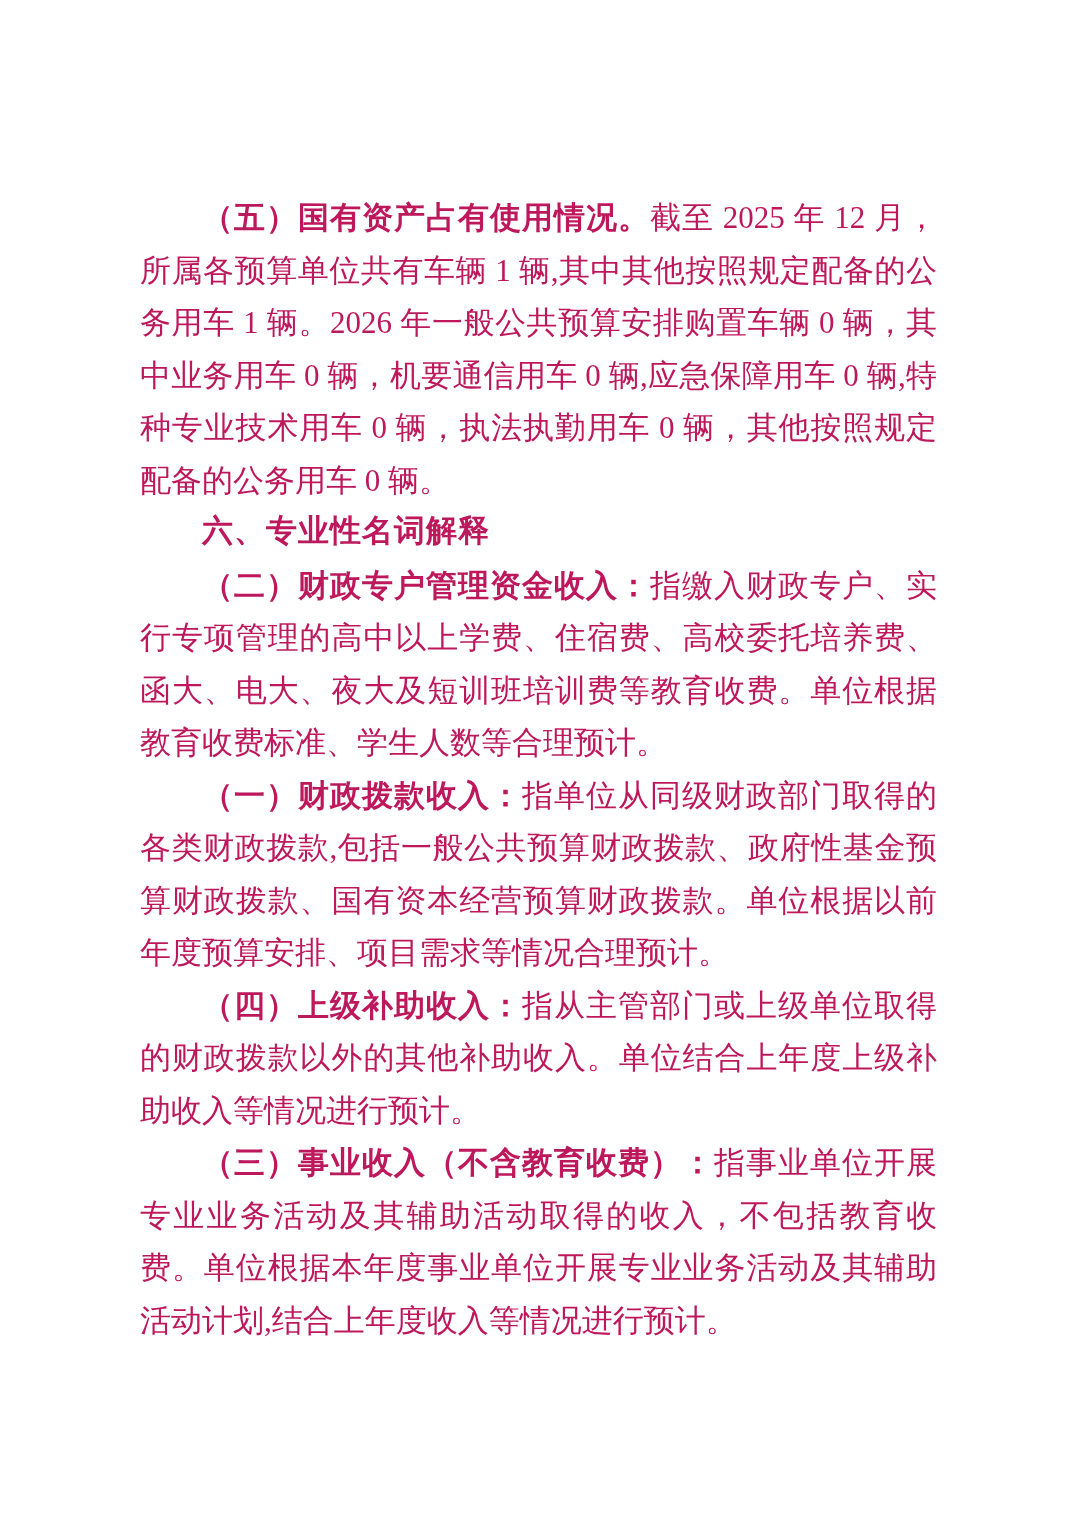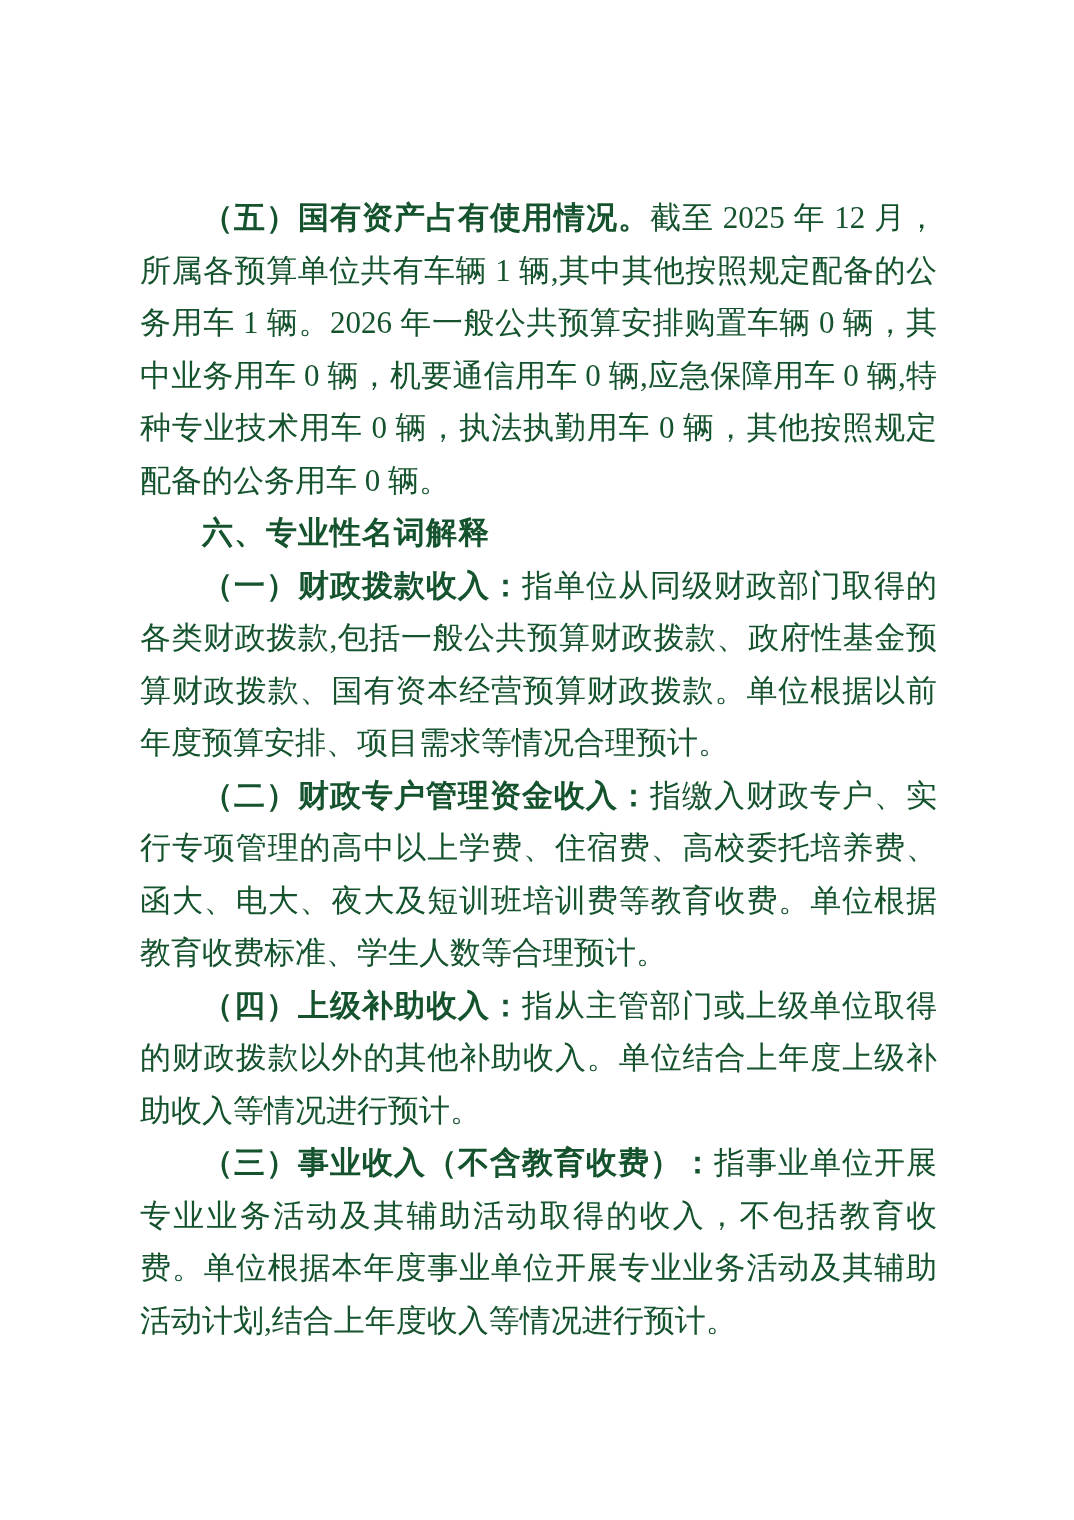--- a/index.html
+++ b/index.html
@@ -10,54 +10,54 @@
     height: 1520px;
     margin: 0 auto;
     background: #ffffff;
     overflow: hidden;
   }
   .content {
     position: absolute;
     left: 140px;
     top: 192px;
     width: 797px;
-    color: #14532d;
+    color: #be185d;
     font-family: "Liberation Serif", "DejaVu Serif", serif;
     font-size: 31px;
     line-height: 52.5px;
     text-align: justify;
     text-justify: inter-character;
     text-align-last: left;
   }
   .para {
     text-indent: 2em;
     margin: 0;
   }
   .lead {
     font-weight: 700;
   }
   .heading {
     text-indent: 2em;
-    font-family: Liberation Sans, sans-serif;
+    font-family: Liberation Mono, monospace;
     font-weight: 700;
     letter-spacing: 1px;
   }
 </style>
 </head>
 <body>
 
 <div class="page">
   <div class="content">
 
     <p class="para"><span class="lead">（五）国有资产占有使用情况。</span><span>截至 2025 年 12 月，所属各预算单位共有车辆 1 辆,其中其他按照规定配备的公务用车 1 辆。2026 年一般公共预算安排购置车辆 0 辆，其中业务用车 0 辆，机要通信用车 0 辆,应急保障用车 0 辆,特种专业技术用车 0 辆，执法执勤用车 0 辆，其他按照规定配备的公务用车 0 辆。</span></p>
 
     <div class="para heading">六、专业性名词解释</div>
 
+    <p class="para"><span class="lead">（二）财政专户管理资金收入：</span><span>指缴入财政专户、实行专项管理的高中以上学费、住宿费、高校委托培养费、函大、电大、夜大及短训班培训费等教育收费。单位根据教育收费标准、学生人数等合理预计。</span></p>
+
     <p class="para"><span class="lead">（一）财政拨款收入：</span><span>指单位从同级财政部门取得的各类财政拨款,包括一般公共预算财政拨款、政府性基金预算财政拨款、国有资本经营预算财政拨款。单位根据以前年度预算安排、项目需求等情况合理预计。</span></p>
-
-    <p class="para"><span class="lead">（二）财政专户管理资金收入：</span><span>指缴入财政专户、实行专项管理的高中以上学费、住宿费、高校委托培养费、函大、电大、夜大及短训班培训费等教育收费。单位根据教育收费标准、学生人数等合理预计。</span></p>
 
     <p class="para"><span class="lead">（四）上级补助收入：</span><span>指从主管部门或上级单位取得的财政拨款以外的其他补助收入。单位结合上年度上级补助收入等情况进行预计。</span></p>
 
     <p class="para"><span class="lead">（三）事业收入（不含教育收费）：</span><span>指事业单位开展专业业务活动及其辅助活动取得的收入，不包括教育收费。单位根据本年度事业单位开展专业业务活动及其辅助活动计划,结合上年度收入等情况进行预计。</span></p>
 
   </div>
 </div>
 
 </body></html>

